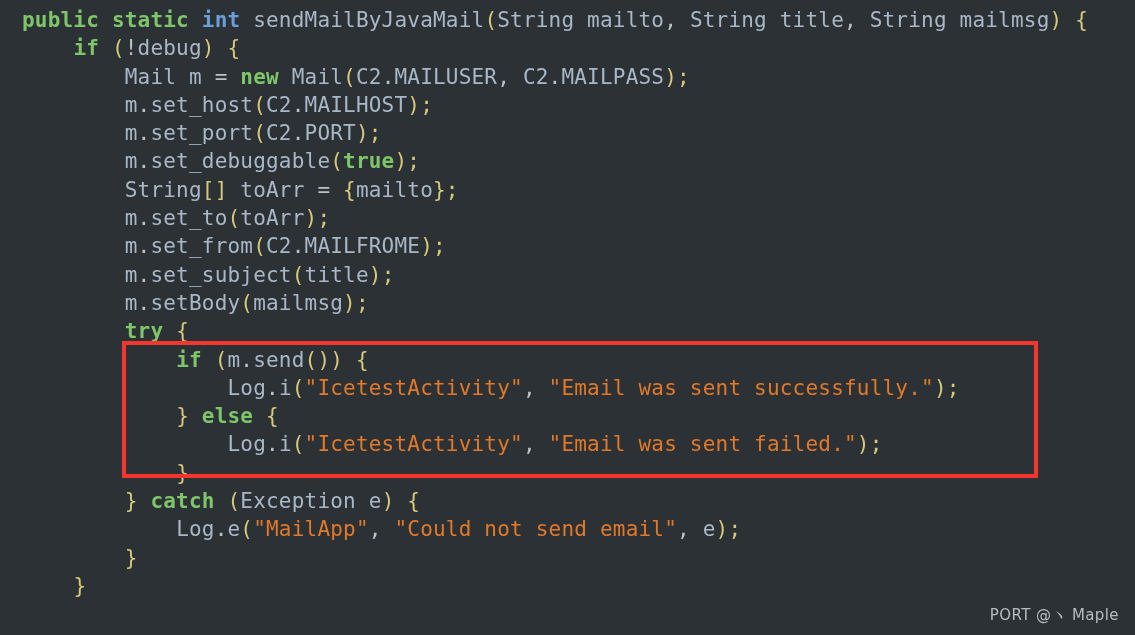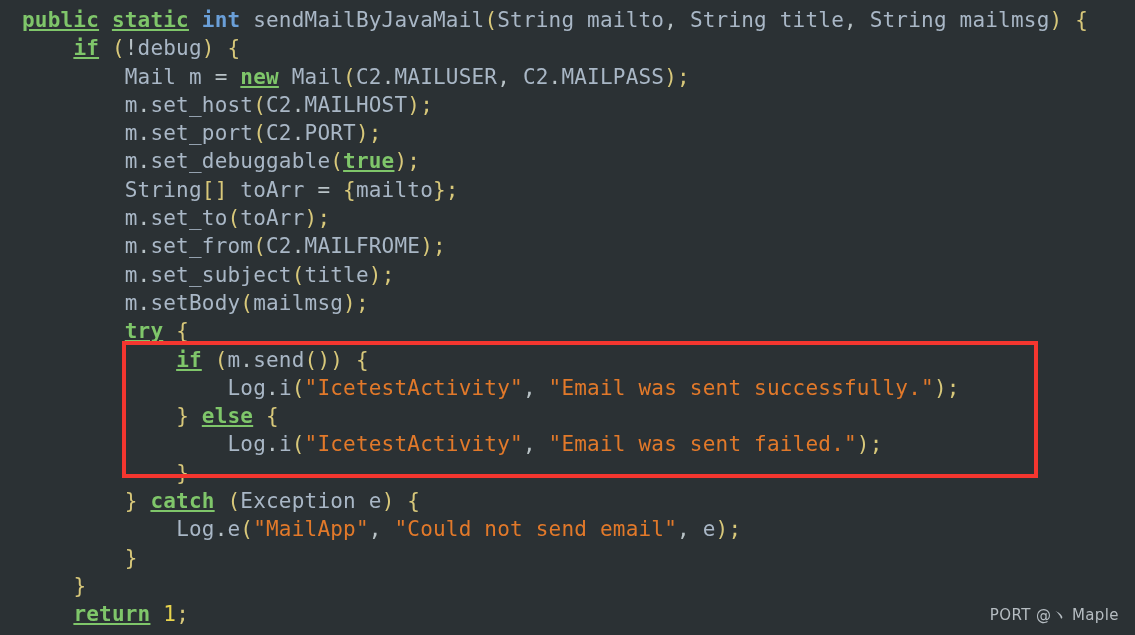--- a/index.html
+++ b/index.html
@@ -26,21 +26,21 @@
   .line {
     height: 28.3px;
     line-height: 28.3px;
     font-size: 21px;
     letter-spacing: 0.2px;
     white-space: pre;
     padding-left: 22px;
     color: #b9c3c7;
   }
   
-  .kw      { color: #7fc66a; font-weight: bold; text-decoration: underline; }   
+  .kw      { color: #7fc66a; font-weight: bold; }   
   .type    { color: #6a9fd8; font-weight: bold; }   
   .cls     { color: #a9b7c6; }                      
   .ident   { color: #a9b7c6; }                      
   .fn      { color: #b6c2c9; }                      
   .punc    { color: #d8c87a; }                      
   .str     { color: #e2792a; }                      
   .num     { color: #e8d44d; }                      
   .op      { color: #b9c3c7; }                      
 
   #highlight-box {
@@ -84,20 +84,19 @@
       <div class="line" style="font-size: 21px; height: 28.3px; line-height: 28.3px;"><span>        </span><span class="kw" style="color: rgb(127, 198, 106);">try</span><span class="op" style="color: rgb(185, 195, 199);"> </span><span class="punc" style="color: rgb(216, 200, 122);">{</span></div>
       <div class="line" style="font-size: 21px; height: 28.3px; line-height: 28.3px;"><span>            </span><span class="kw" style="color: rgb(127, 198, 106);">if</span><span class="op" style="color: rgb(185, 195, 199);"> </span><span class="punc" style="color: rgb(216, 200, 122);">(</span><span class="ident" style="color: rgb(169, 183, 198);">m</span><span class="op" style="color: rgb(185, 195, 199);">.</span><span class="fn" style="color: rgb(169, 183, 198);">send</span><span class="punc" style="color: rgb(216, 200, 122);">()</span><span class="punc" style="color: rgb(216, 200, 122);">)</span><span class="op" style="color: rgb(185, 195, 199);"> </span><span class="punc" style="color: rgb(216, 200, 122);">{</span></div>
       <div class="line" style="font-size: 21px; height: 28.3px; line-height: 28.3px;"><span>                </span><span class="cls" style="color: rgb(169, 183, 198);">Log</span><span class="op" style="color: rgb(185, 195, 199);">.</span><span class="fn" style="color: rgb(169, 183, 198);">i</span><span class="punc" style="color: rgb(216, 200, 122);">(</span><span class="str" style="color: rgb(226, 121, 42);">"IcetestActivity"</span><span class="op" style="color: rgb(185, 195, 199);">,</span><span class="op" style="color: rgb(185, 195, 199);"> </span><span class="str" style="color: rgb(226, 121, 42);">"Email was sent successfully."</span><span class="punc" style="color: rgb(216, 200, 122);">)</span><span class="punc" style="color: rgb(216, 200, 122);">;</span></div>
       <div class="line" style="font-size: 21px; height: 28.3px; line-height: 28.3px;"><span>            </span><span class="punc" style="color: rgb(216, 200, 122);">}</span><span class="op" style="color: rgb(185, 195, 199);"> </span><span class="kw" style="color: rgb(127, 198, 106);">else</span><span class="op" style="color: rgb(185, 195, 199);"> </span><span class="punc" style="color: rgb(216, 200, 122);">{</span></div>
       <div class="line" style="font-size: 21px; height: 28.3px; line-height: 28.3px;"><span>                </span><span class="cls" style="color: rgb(169, 183, 198);">Log</span><span class="op" style="color: rgb(185, 195, 199);">.</span><span class="fn" style="color: rgb(169, 183, 198);">i</span><span class="punc" style="color: rgb(216, 200, 122);">(</span><span class="str" style="color: rgb(226, 121, 42);">"IcetestActivity"</span><span class="op" style="color: rgb(185, 195, 199);">,</span><span class="op" style="color: rgb(185, 195, 199);"> </span><span class="str" style="color: rgb(226, 121, 42);">"Email was sent failed."</span><span class="punc" style="color: rgb(216, 200, 122);">)</span><span class="punc" style="color: rgb(216, 200, 122);">;</span></div>
       <div class="line" style="font-size: 21px; height: 28.3px; line-height: 28.3px;"><span>            </span><span class="punc" style="color: rgb(216, 200, 122);">}</span></div>
       <div class="line" style="font-size: 21px; height: 28.3px; line-height: 28.3px;"><span>        </span><span class="punc" style="color: rgb(216, 200, 122);">}</span><span class="op" style="color: rgb(185, 195, 199);"> </span><span class="kw" style="color: rgb(127, 198, 106);">catch</span><span class="op" style="color: rgb(185, 195, 199);"> </span><span class="punc" style="color: rgb(216, 200, 122);">(</span><span class="cls" style="color: rgb(169, 183, 198);">Exception</span><span class="ident" style="color: rgb(169, 183, 198);"> e</span><span class="punc" style="color: rgb(216, 200, 122);">)</span><span class="op" style="color: rgb(185, 195, 199);"> </span><span class="punc" style="color: rgb(216, 200, 122);">{</span></div>
       <div class="line" style="font-size: 21px; height: 28.3px; line-height: 28.3px;"><span>            </span><span class="cls" style="color: rgb(169, 183, 198);">Log</span><span class="op" style="color: rgb(185, 195, 199);">.</span><span class="fn" style="color: rgb(169, 183, 198);">e</span><span class="punc" style="color: rgb(216, 200, 122);">(</span><span class="str" style="color: rgb(226, 121, 42);">"MailApp"</span><span class="op" style="color: rgb(185, 195, 199);">,</span><span class="op" style="color: rgb(185, 195, 199);"> </span><span class="str" style="color: rgb(226, 121, 42);">"Could not send email"</span><span class="op" style="color: rgb(185, 195, 199);">,</span><span class="op" style="color: rgb(185, 195, 199);"> </span><span class="ident" style="color: rgb(169, 183, 198);">e</span><span class="punc" style="color: rgb(216, 200, 122);">)</span><span class="punc" style="color: rgb(216, 200, 122);">;</span></div>
       <div class="line" style="font-size: 21px; height: 28.3px; line-height: 28.3px;"><span>        </span><span class="punc" style="color: rgb(216, 200, 122);">}</span></div>
       <div class="line" style="font-size: 21px; height: 28.3px; line-height: 28.3px;"><span>    </span><span class="punc" style="color: rgb(216, 200, 122);">}</span></div>
-      <div class="line" style="font-size: 21px; height: 28.3px; line-height: 28.3px;"><span>    </span><span class="kw" style="color: rgb(127, 198, 106);">return</span><span class="op" style="color: rgb(185, 195, 199);"> </span><span class="num" style="color: rgb(232, 212, 77);">1</span><span class="punc" style="color: rgb(216, 200, 122);">;</span></div>
     </div>
 
   <div id="highlight-box" style="left: 122px; top: 341px; width: 916px; height: 137px; border-color: rgb(244, 54, 47);"></div>
 
   <div id="watermark">PORT @ヽ Maple</div>
 
 </div>
 
 </body></html>

